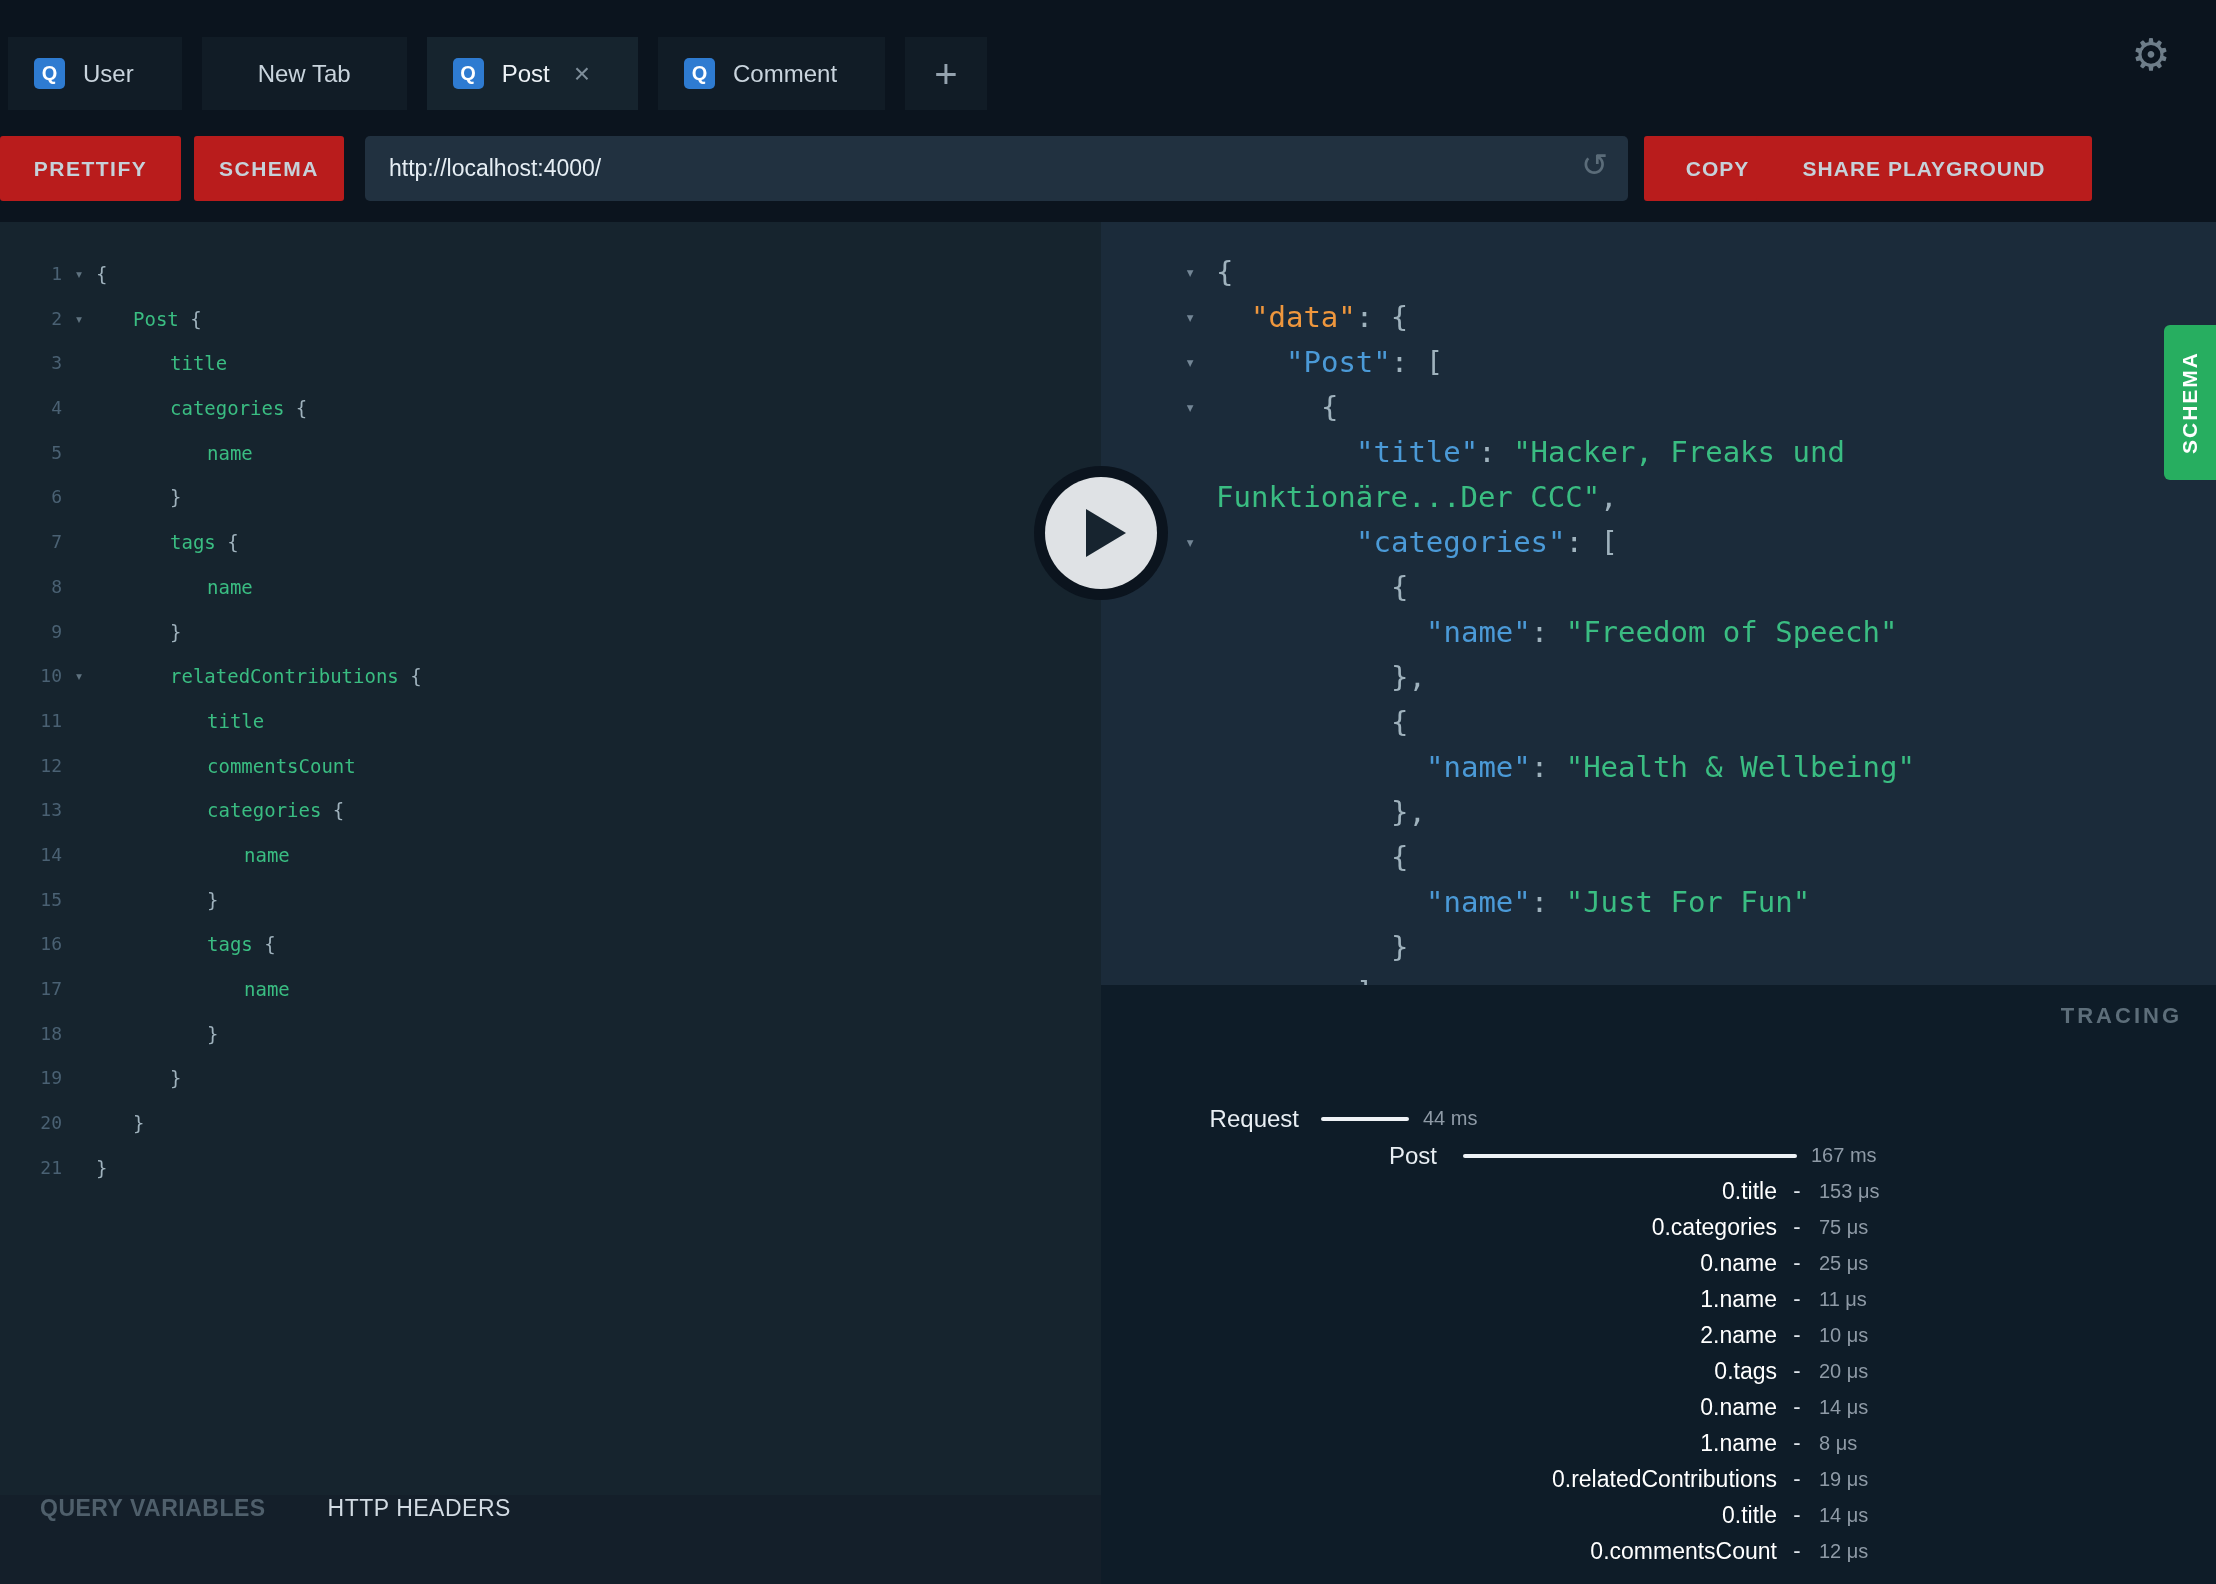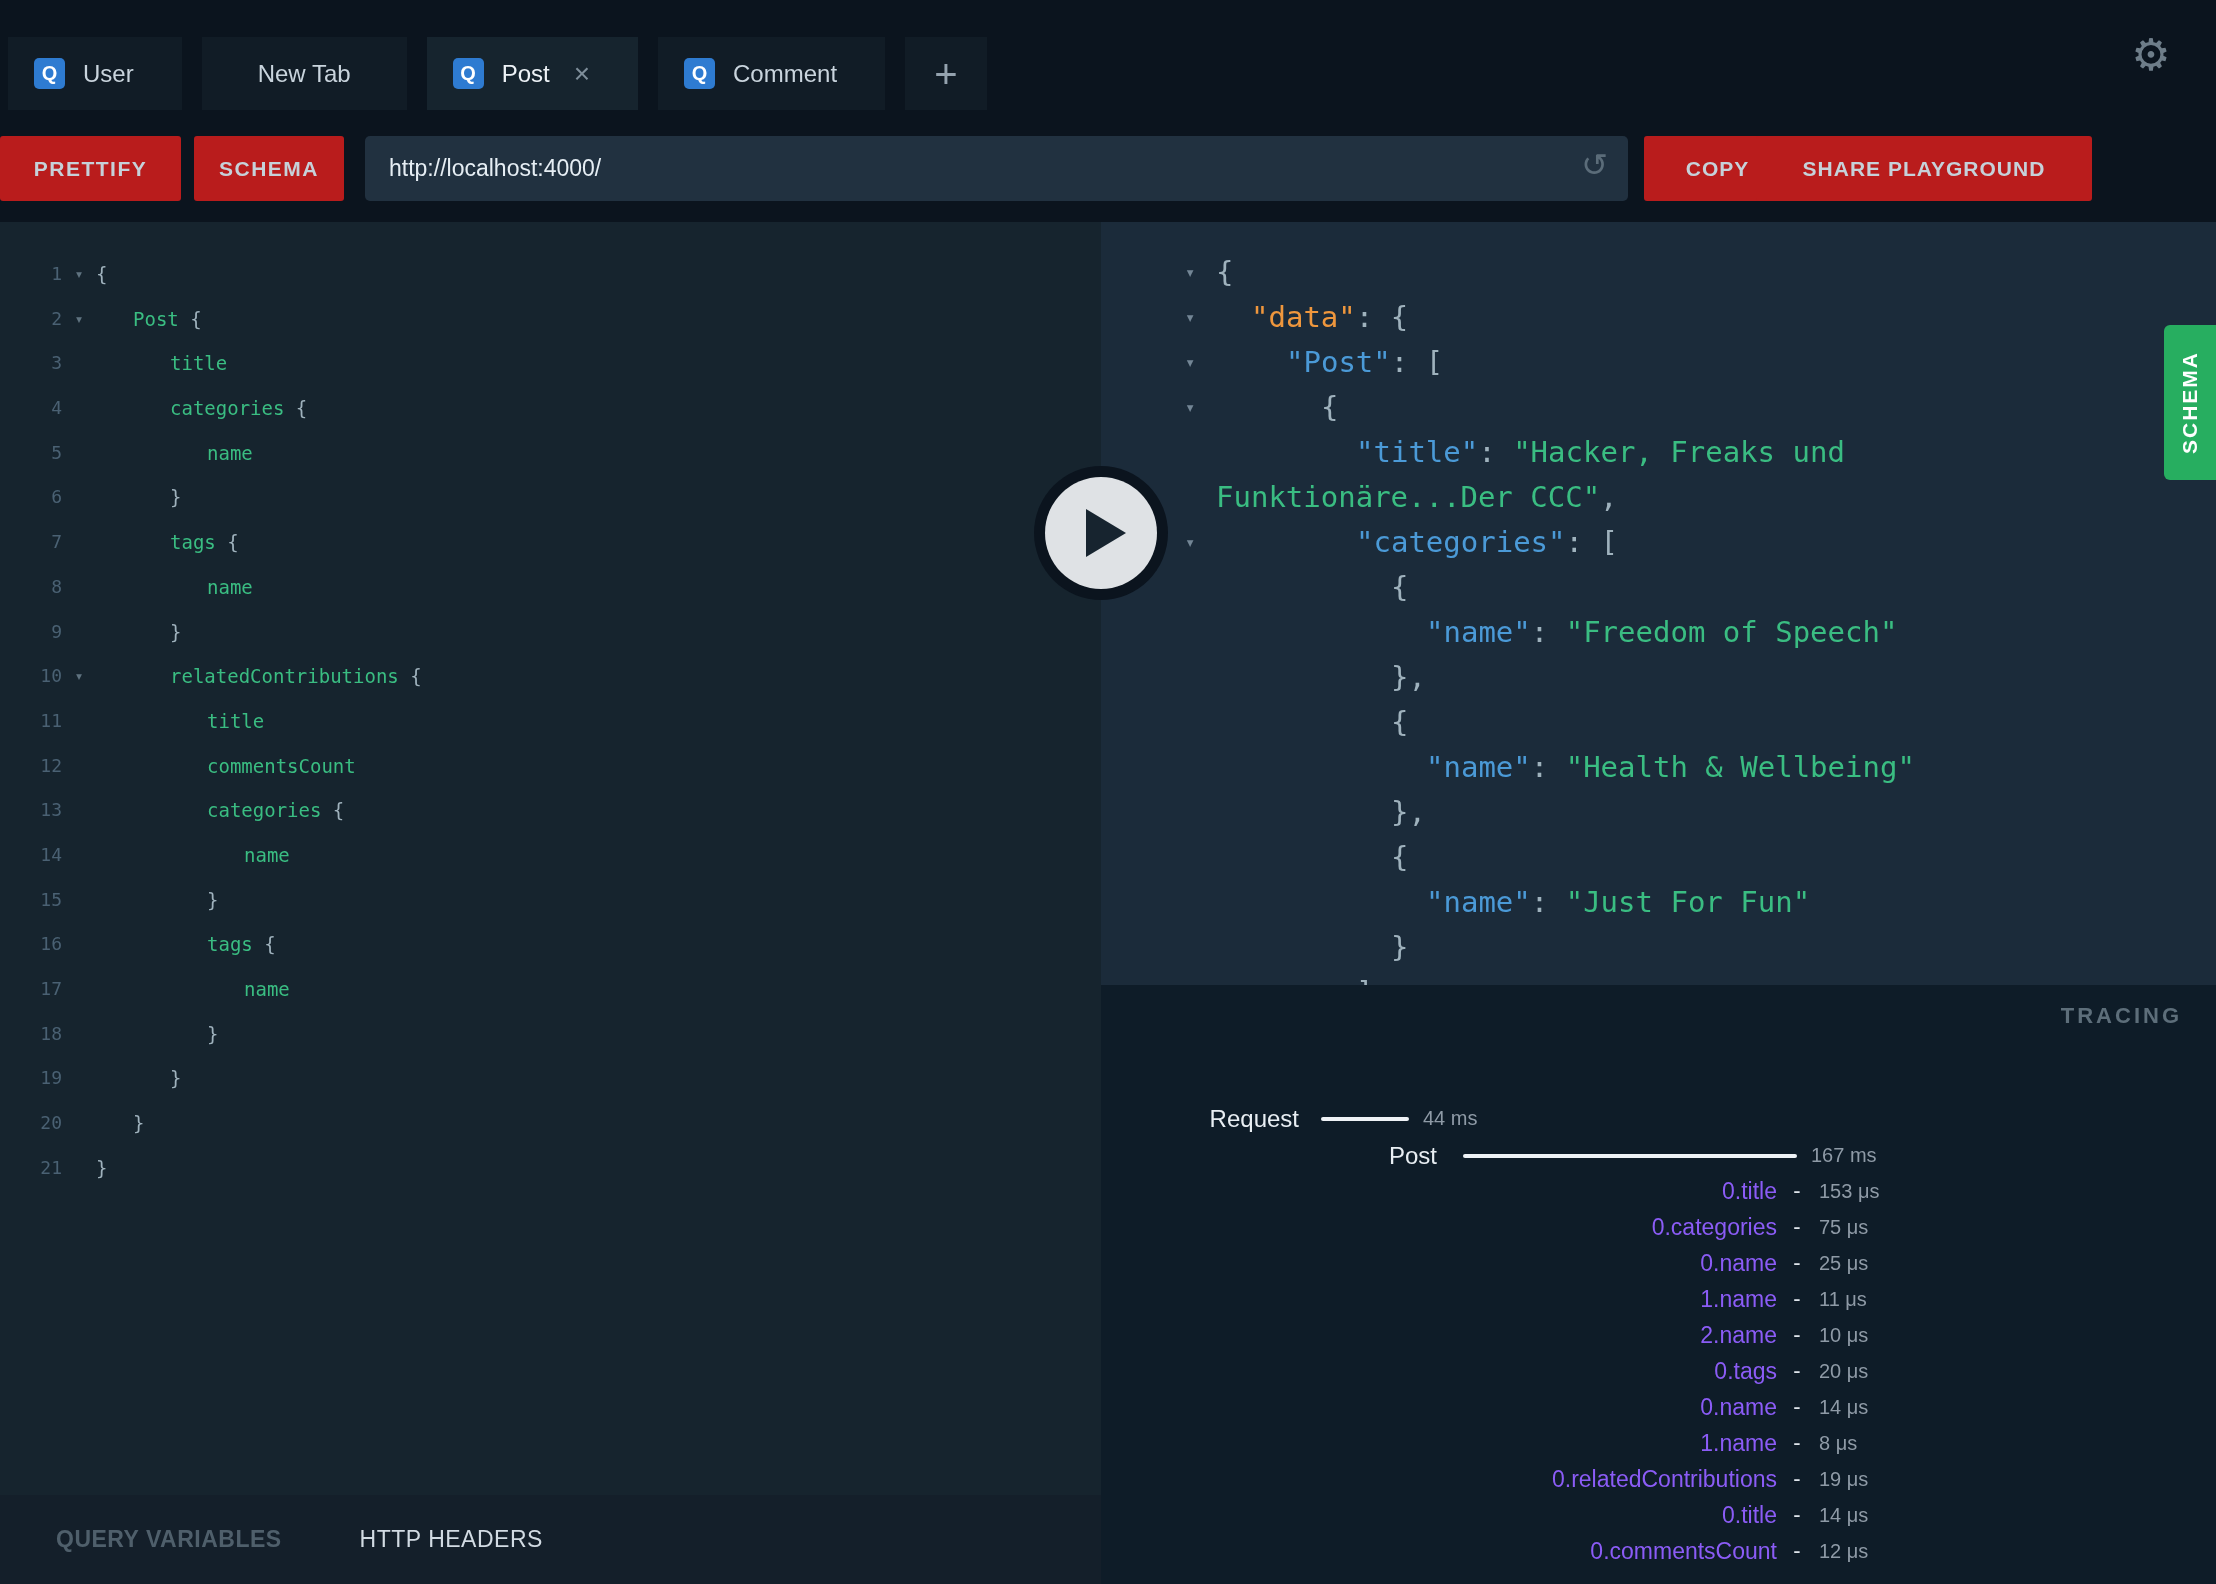--- a/index.html
+++ b/index.html
@@ -37,21 +37,21 @@
 
   
   .editor{position:absolute;left:0;top:0;width:1101px;height:1362px;background:#16242e}
   .codelines{position:absolute;left:0;top:30px;right:0}
   .eline{display:flex;height:44.7px;line-height:44.7px;font-family:"DejaVu Sans Mono",monospace;font-size:19px}
   .lnum{width:62px;text-align:right;color:#4a6173;font-size:18px;flex:none}
   .fold{width:34px;text-align:center;color:#5f7380;font-size:15px;flex:none}
   .ecode{white-space:pre}
   .tk-field{color:#3abd82}
   .tk-punct{color:#9fb2bd}
-  .editor-footer{position:absolute;left:0;bottom:0;width:100%;height:89px;background:#141f2a;display:flex;align-items:center;gap:78px;padding-left:56px}
+  .editor-footer{position:absolute;left:0;bottom:0;width:100%;height:89px;background:#141f2a;display:flex;align-items:flex-start;gap:62px;padding-left:40px}
   .ef-dim{color:#4f5f6b;font-size:23px;font-weight:700;letter-spacing:.5px;cursor:pointer}
   .ef-lit{color:#d2dbe3;font-size:23px;font-weight:400;letter-spacing:.5px;cursor:pointer}
 
   
   .rightcol{position:absolute;left:1101px;top:0;width:1115px;height:1362px}
   .response{position:absolute;left:0;top:0;width:1115px;height:763px;background:#1b2b3a;overflow:hidden;padding:28px 80px 0 0}
   .rline{position:relative;font-family:"DejaVu Sans Mono",monospace;font-size:29px;line-height:45px;white-space:pre}
   .rline.wrap{white-space:pre-wrap;text-indent:140px}
   .rfold{position:absolute;left:84px;top:0;color:#738695;font-size:17px;text-indent:0;cursor:pointer}
   .tk-key{color:#4b9ad7}
@@ -64,21 +64,21 @@
   .tspan{position:absolute;left:0;width:1115px;height:37px}
   #span-0{top:115px}
   #span-1{top:152px}
   .tspan .lbl{position:absolute;left:0;top:0;height:37px;line-height:37px;text-align:right;color:#e8eef3;font-size:24px}
   #span-0 .lbl{width:198px}
   #span-1 .lbl{width:336px}
   .tspan .bar{position:absolute;top:17px;height:4px;background:#eef2f6;border-radius:2px}
   .tspan .tms{position:absolute;top:0;height:37px;line-height:37px;color:#8e9aa6;font-size:20px}
   #tracing-rows{position:absolute;top:188px;left:0;width:1115px}
   .trow{display:grid;grid-template-columns:676px 40px 1fr;height:36px;line-height:36px}
-  .tlbl{text-align:right;color:#8b5cf6;font-size:23px}
+  .tlbl{text-align:right;color:#ffffff;font-size:23px}
   .tdash{text-align:center;color:#dfe6ec;font-size:22px}
   .tms2{color:#8e9aa6;font-size:20px;padding-left:2px}
 
   
   .play{position:absolute;left:1034px;top:244px;width:134px;height:134px;border-radius:50%;background:#0b141e;border:none;display:flex;align-items:center;justify-content:center;cursor:pointer;z-index:5}
   .play-inner{width:112px;height:112px;border-radius:50%;background:#dfe2e5;display:flex;align-items:center;justify-content:center}
   .tri{width:0;height:0;border-top:24px solid transparent;border-bottom:24px solid transparent;border-left:40px solid #17242f;margin-left:10px}
 
   
   .schema-tab{position:absolute;right:0;top:103px;width:52px;height:155px;background:#27ae60;border-radius:6px 0 0 6px;display:flex;align-items:center;justify-content:center;cursor:pointer;z-index:6}

